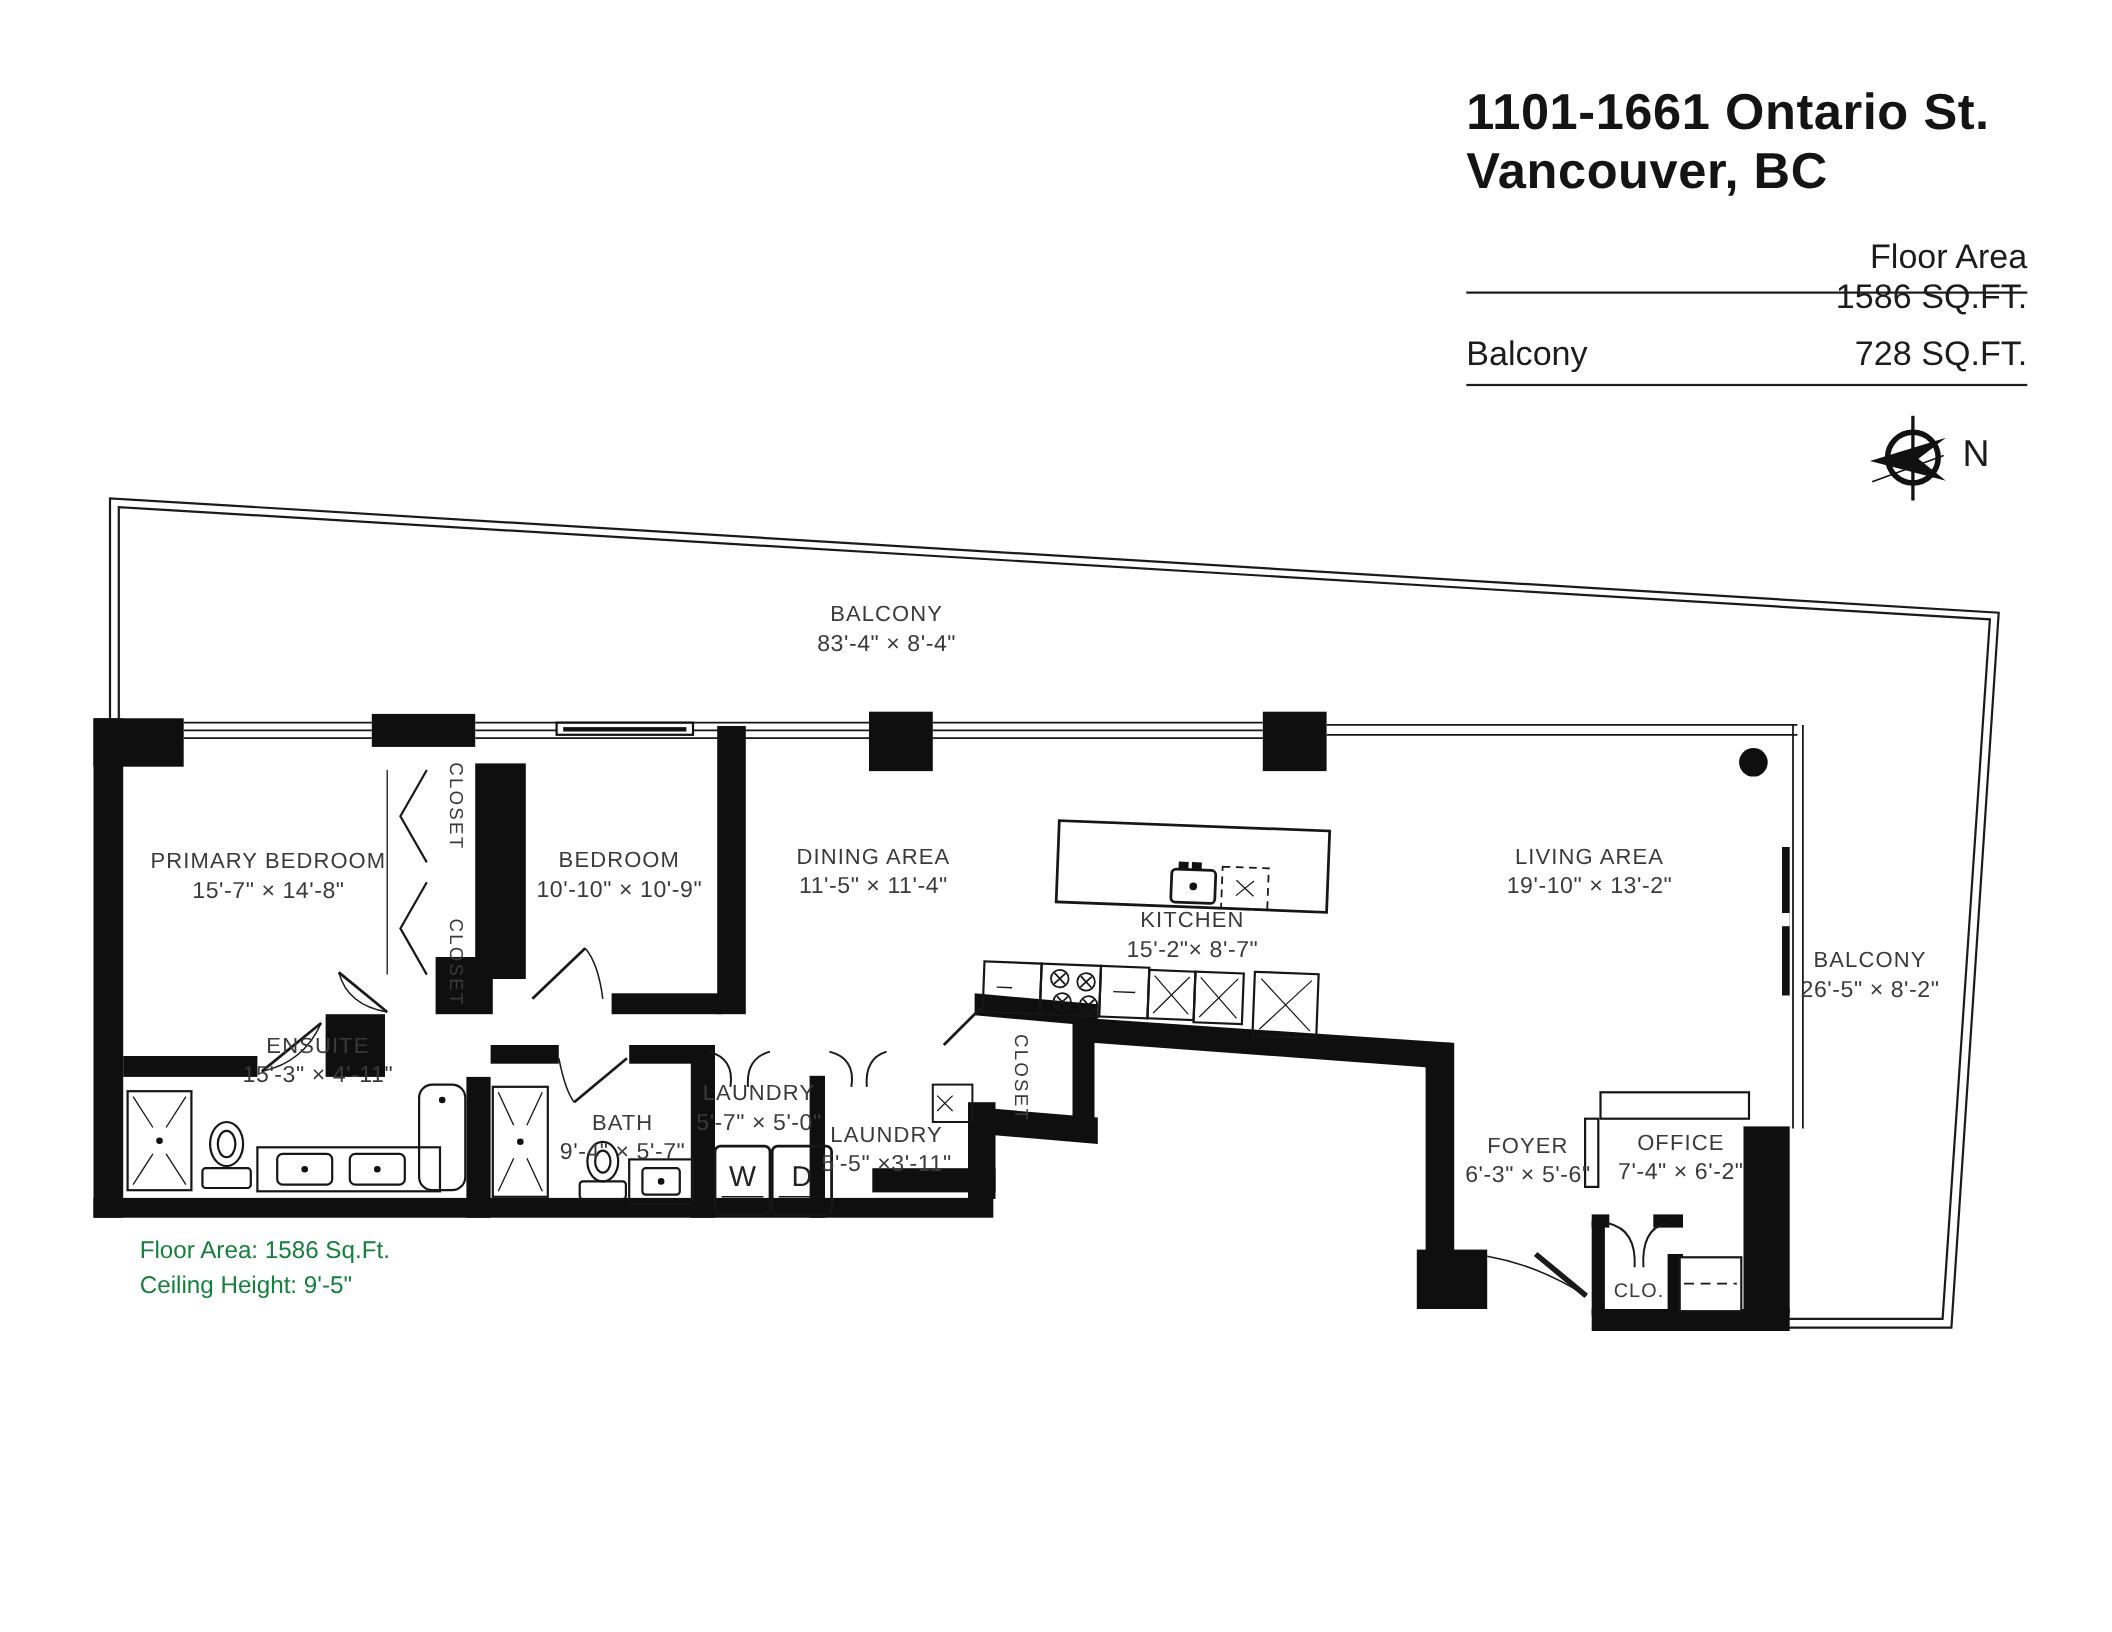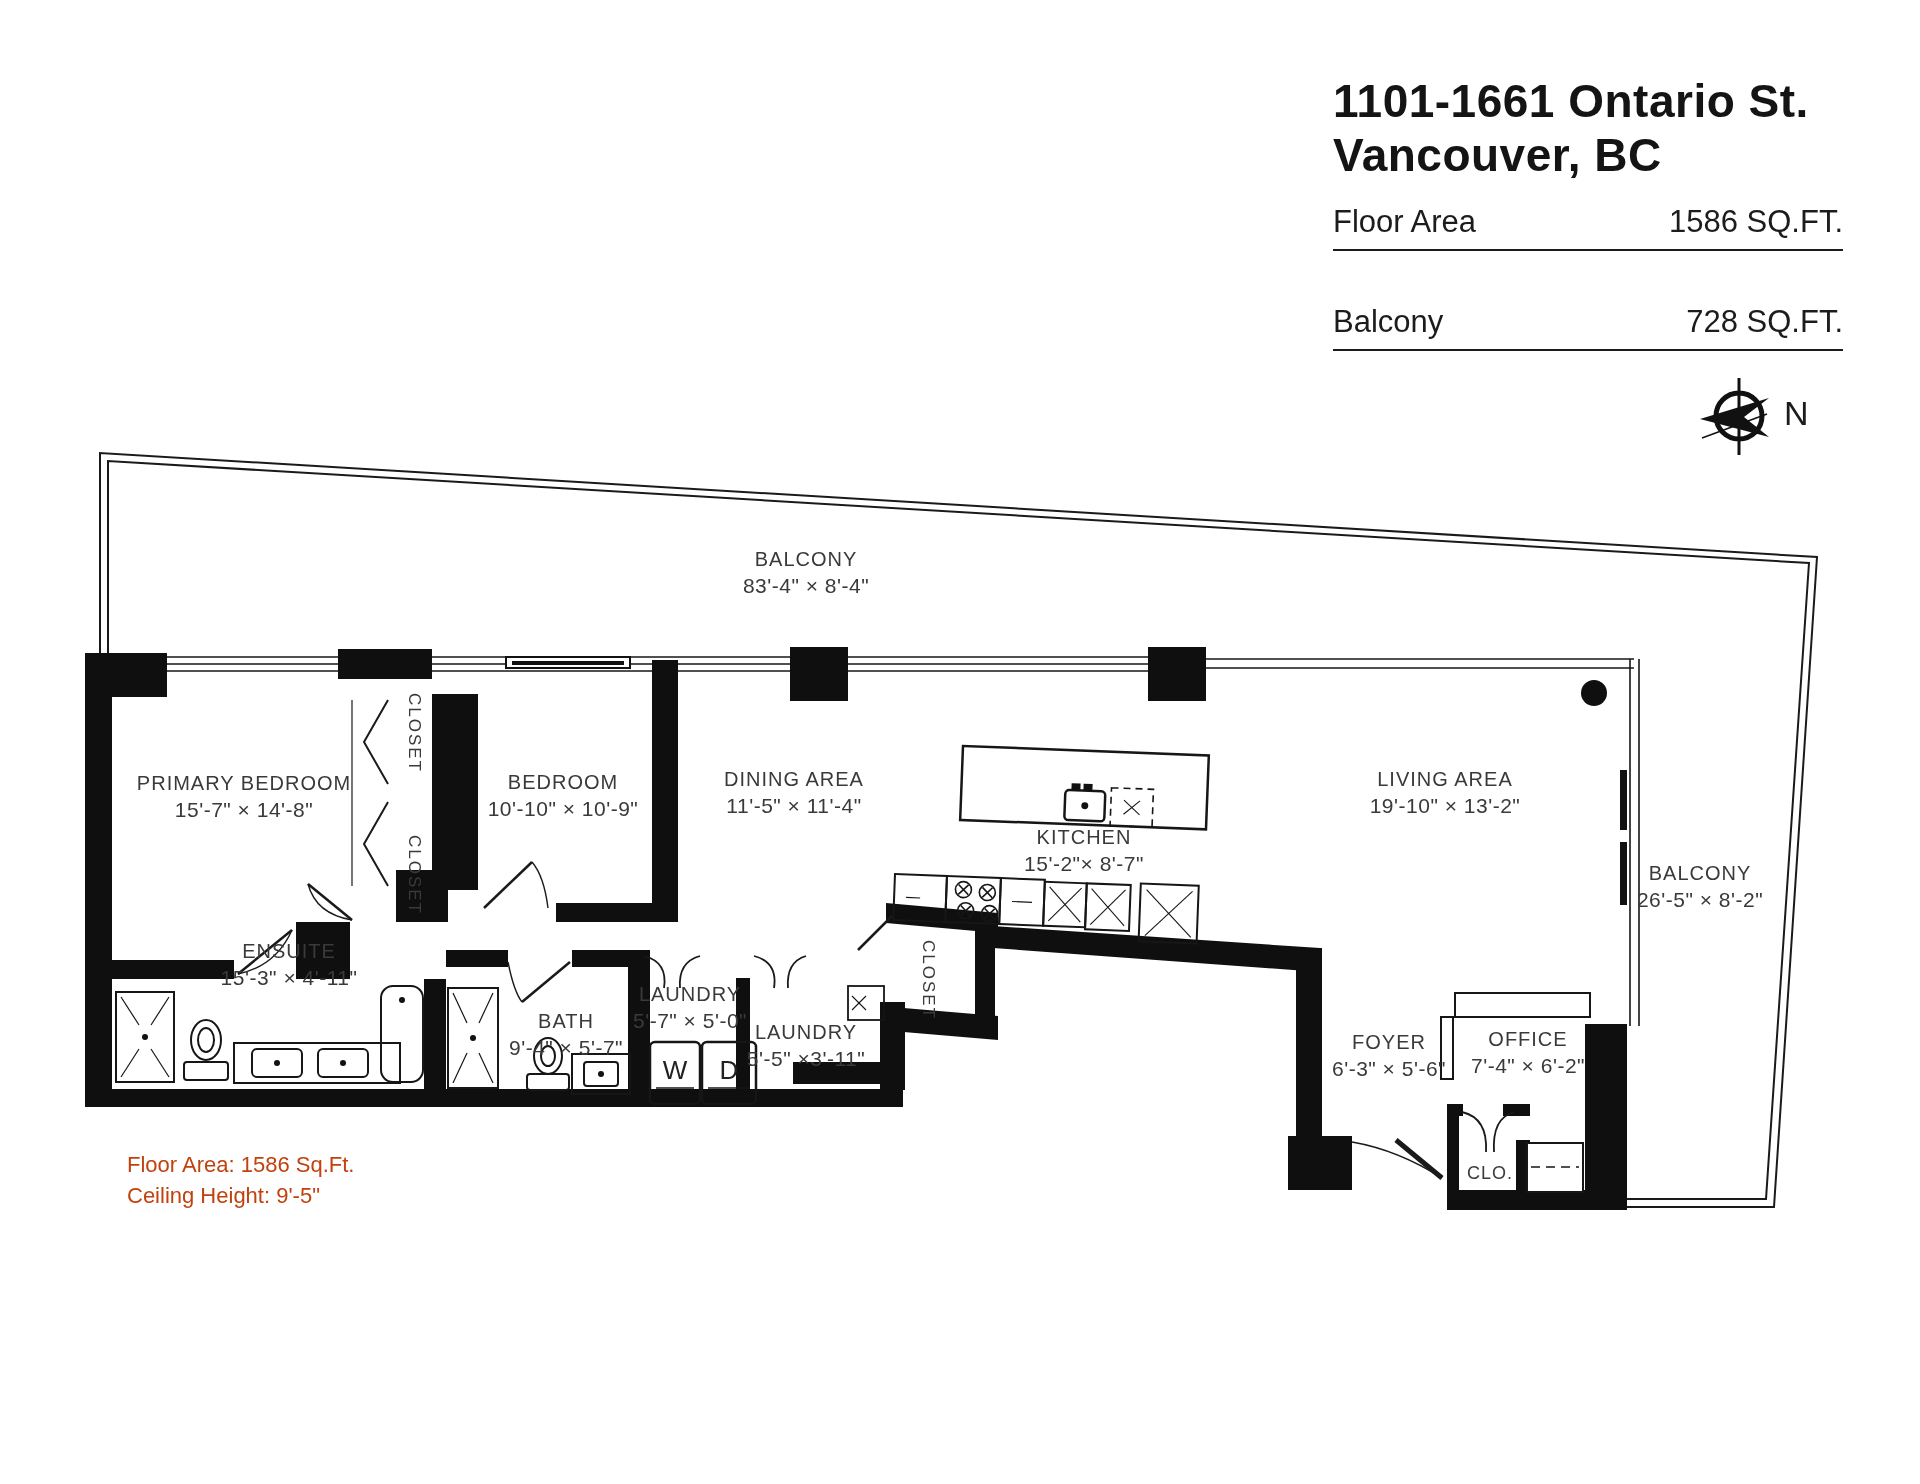--- a/index.html
+++ b/index.html
@@ -5,34 +5,34 @@
   html,body{margin:0;padding:0;background:#ffffff;}
   body{font-family:"Liberation Sans",sans-serif;}
   .page{position:relative;width:1920px;height:1484px;background:#fff;overflow:hidden;}
   .plan-svg{position:absolute;left:0;top:0;}
 
   .hdr-title{position:absolute;left:1333px;top:38px;font-size:46px;font-weight:700;
              color:#141414;line-height:1.18;letter-spacing:0.5px;margin-top:36px;}
   .stat-row{position:absolute;left:1333px;width:510px;display:flex;justify-content:space-between;
             align-items:flex-end;border-bottom:2px solid #1c1c1c;font-size:31px;color:#1c1c1c;
             padding-bottom:9px;}
-  .stat-row.r1{top:200px;height:40px;}
+  .stat-row.r1{top:216px;height:40px;flex-direction:column;}
   .stat-row.r2{top:300px;height:40px;}
   .n-label{position:absolute;left:1784px;top:394px;font-size:34px;color:#1c1c1c;}
 
   .room-label{position:absolute;transform:translateX(-50%);text-align:center;color:#3a3a3a;
               line-height:1.15;white-space:nowrap;}
   .room-name{font-size:20px;letter-spacing:1px;}
   .room-dims{font-size:21px;letter-spacing:0.5px;margin-top:3px;}
   .vlabel{position:absolute;font-size:17px;letter-spacing:2px;color:#3a3a3a;white-space:nowrap;
           transform:translate(-50%,-50%) rotate(90deg);}
   .clo{position:absolute;transform:translateX(-50%);font-size:18px;letter-spacing:1px;color:#3a3a3a;}
   .wd-letter{position:absolute;transform:translate(-50%,-50%);font-size:26px;color:#222;}
 
-  .note{position:absolute;left:127px;top:1122px;font-size:22px;color:#c2410c;line-height:1.4;margin-top:28px;}
+  .note{position:absolute;left:127px;top:1122px;font-size:22px;color:#15803d;line-height:1.4;}
   .disclaimer{position:absolute;left:934px;top:1428px;transform:translateX(-50%);
               font-size:15px;color:#3c3c3c;white-space:nowrap;letter-spacing:0.2px;}
 </style>
 </head>
 <body>
 
 <div class="page">
 
   <svg class="plan-svg" width="1920" height="1484" viewBox="0 0 1920 1484">
 

